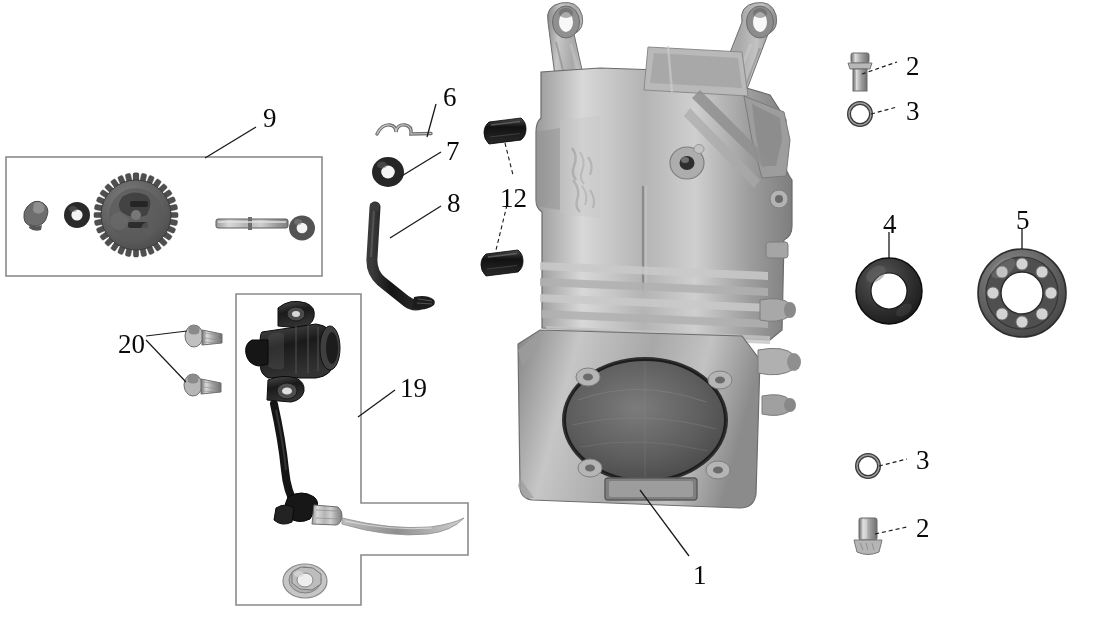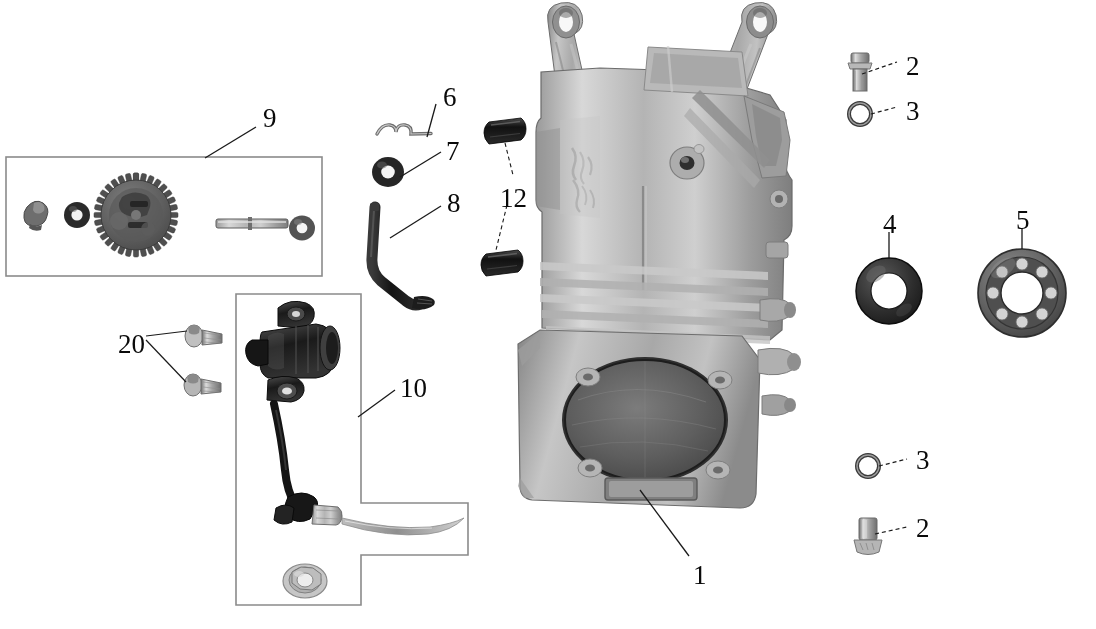--- a/index.html
+++ b/index.html
@@ -457,17 +457,17 @@
 <div class="callout-num" style="left:906px;top:53px;">2</div>
 <div class="callout-num" style="left:906px;top:98px;">3</div>
 <div class="callout-num" style="left:883px;top:211px;">4</div>
 <div class="callout-num" style="left:1016px;top:207px;">5</div>
 <div class="callout-num" style="left:916px;top:447px;">3</div>
 <div class="callout-num" style="left:916px;top:515px;">2</div>
 <div class="callout-num" style="left:443px;top:84px;">6</div>
 <div class="callout-num" style="left:446px;top:138px;">7</div>
 <div class="callout-num" style="left:447px;top:190px;">8</div>
 <div class="callout-num" style="left:263px;top:105px;">9</div>
-<div class="callout-num" style="left:400px;top:375px;">10</div>
+<div class="callout-num" style="left:400px;top:375px;">19</div>
 <div class="callout-num" style="left:118px;top:331px;">20</div>
 <div class="callout-num" style="left:500px;top:185px;">12</div>
 
 </div>
 
 </body></html>

